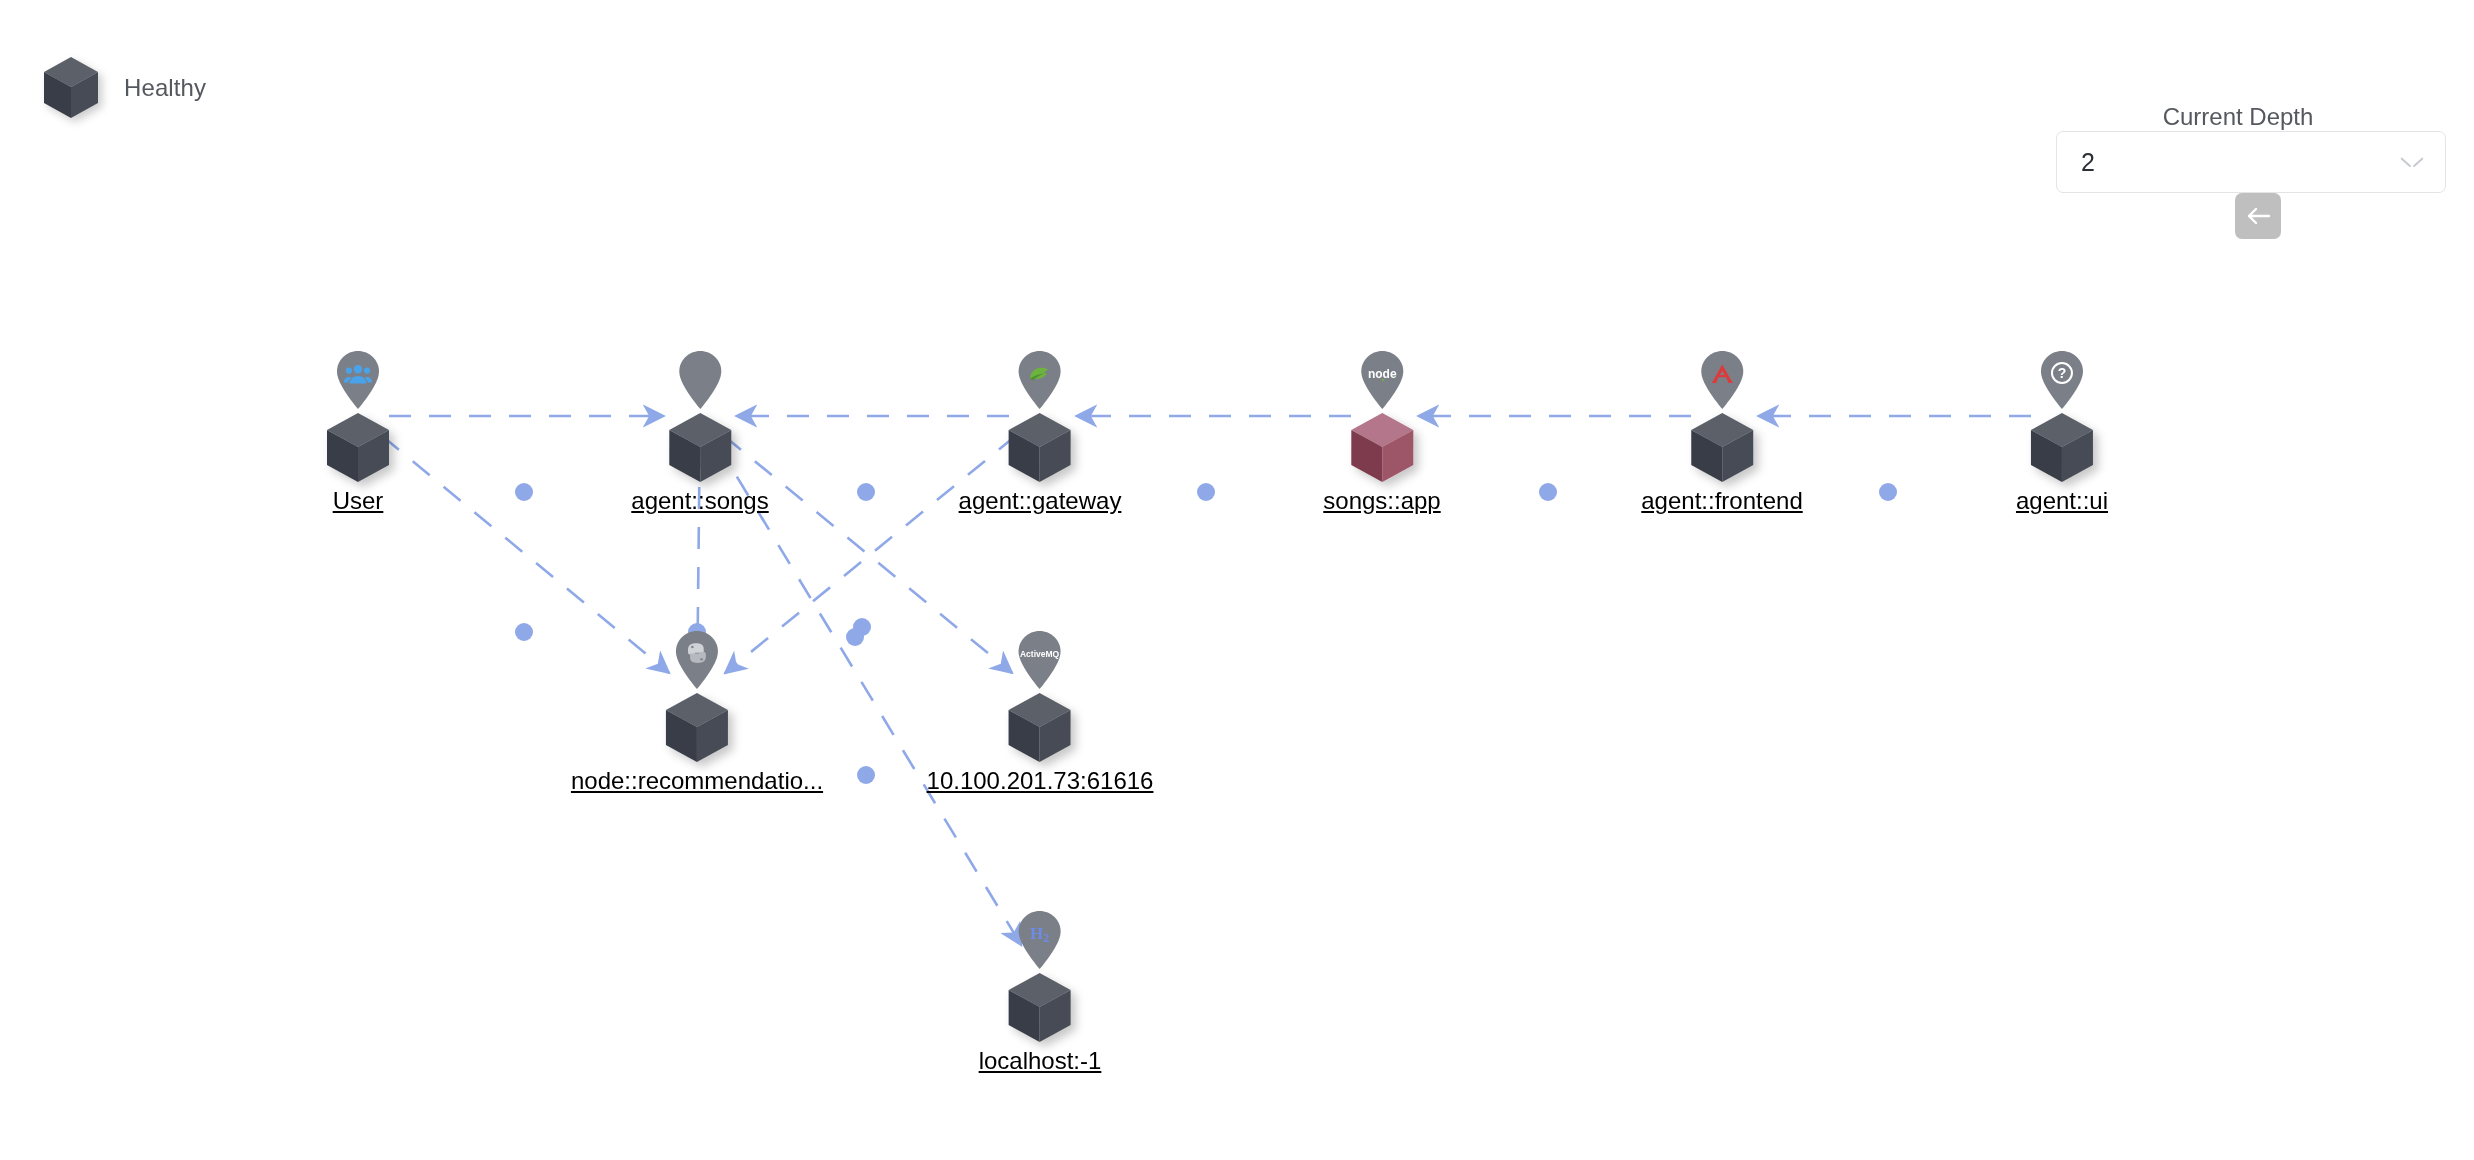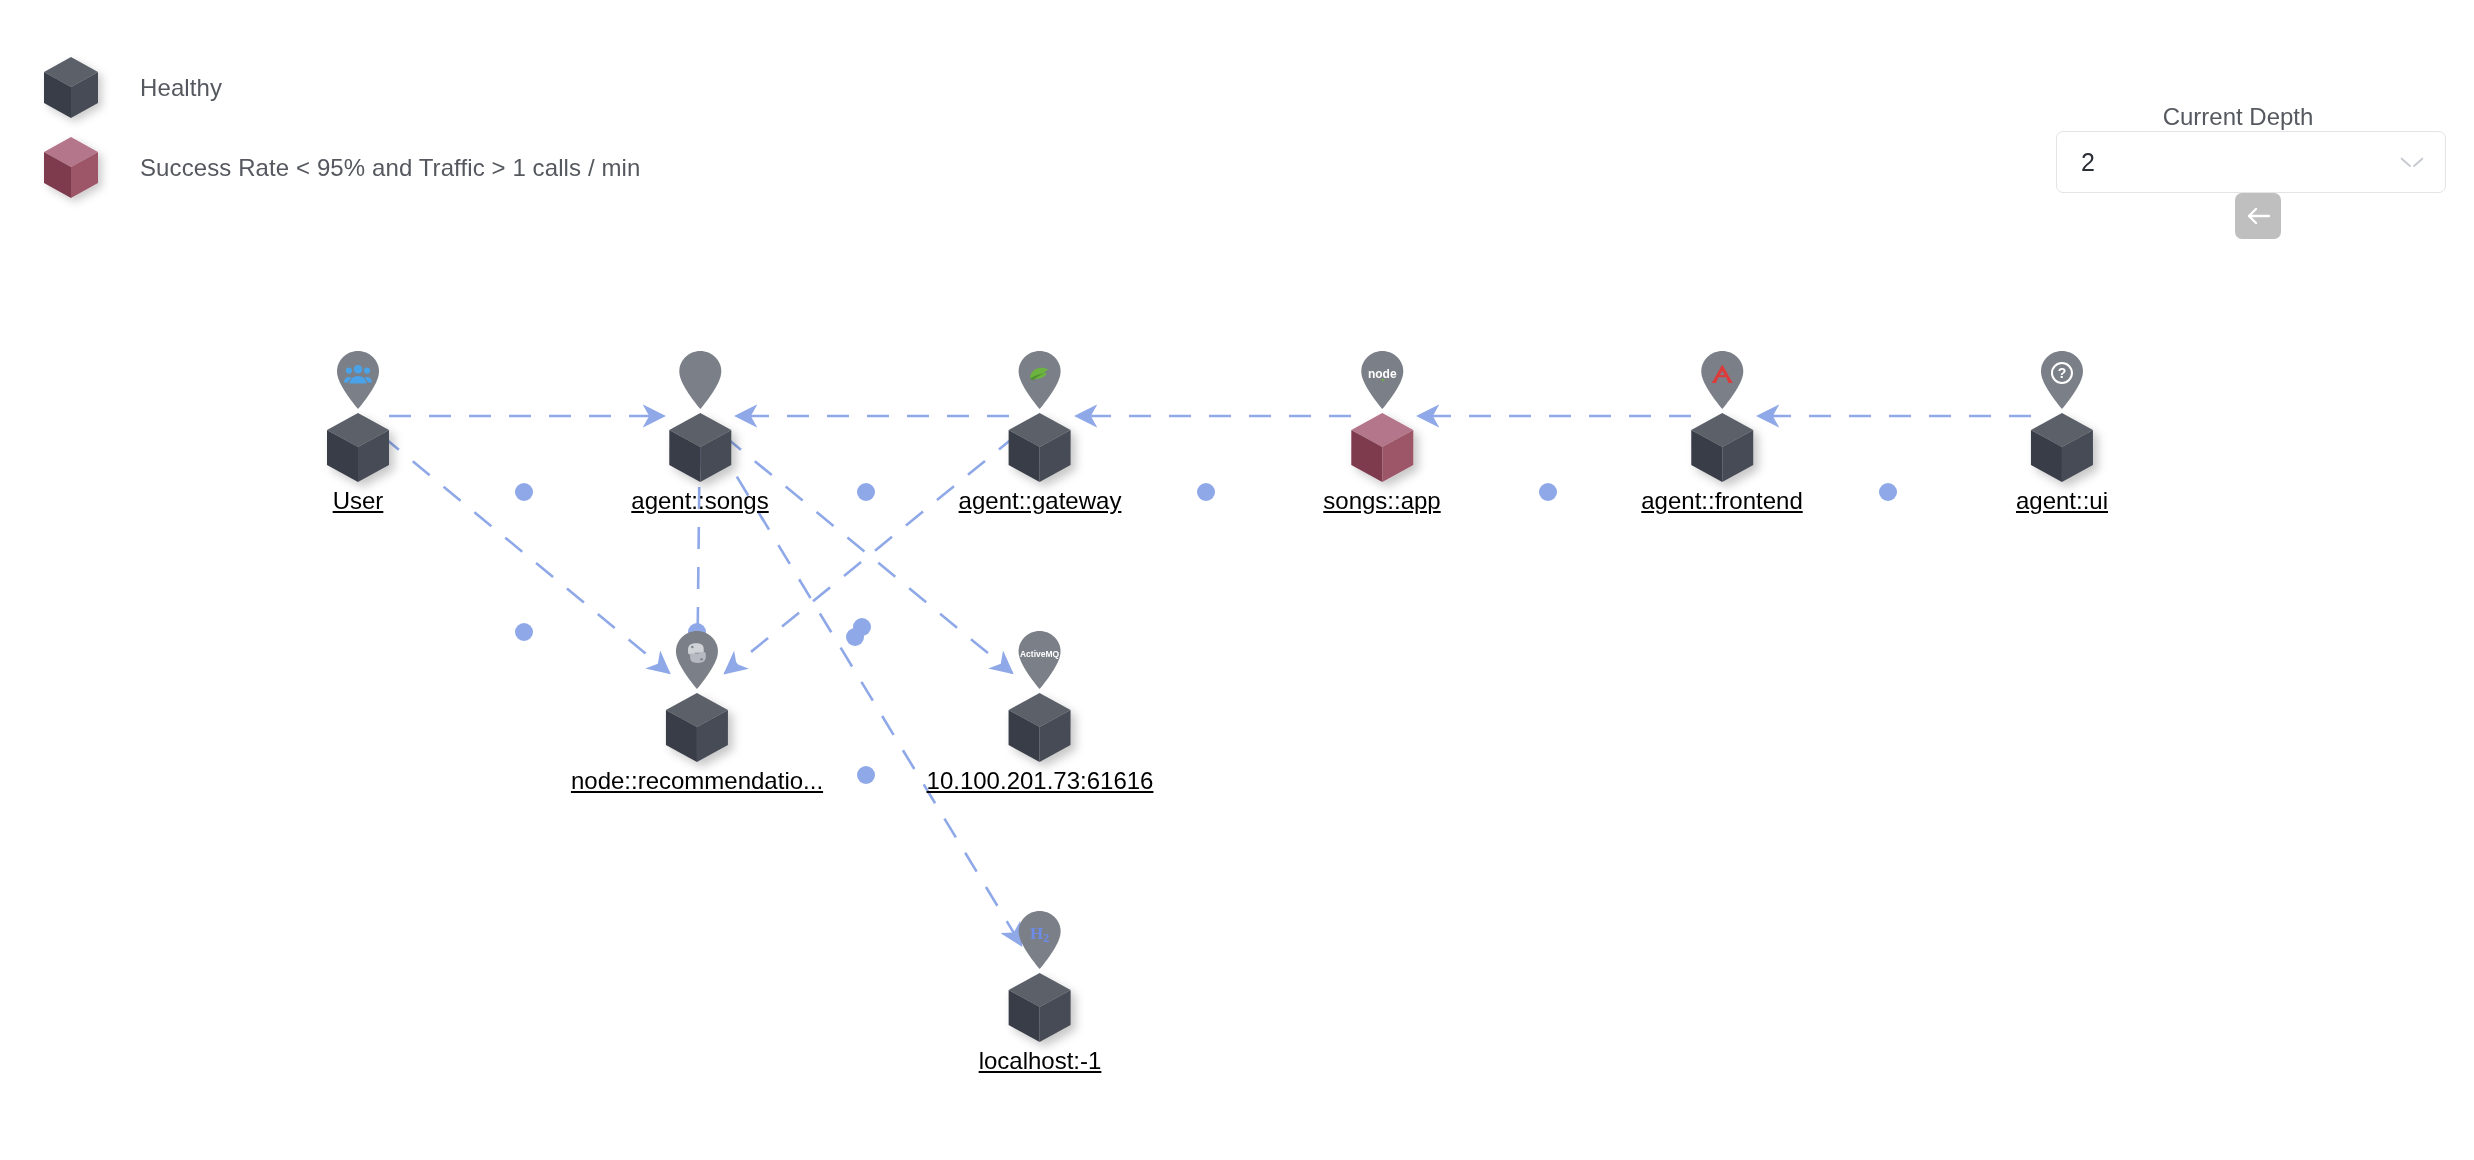--- a/index.html
+++ b/index.html
@@ -21,21 +21,20 @@
   #legend {
     position: absolute;
     left: 40px;
     top: 48px;
     z-index: 40;
   }
   .legend-row {
     display: flex;
     align-items: center;
     height: 80px;
-    gap: 16px;
   }
   .legend-cube-wrap {
     width: 62px;
     height: 68px;
     position: relative;
     flex: 0 0 auto;
   }
   .legend-label {
     margin-left: 22px;
     font-size: 24px;
@@ -174,37 +173,20 @@
         <g filter="url(#lgShadow1)">
           <polygon points="31,3 58,18 31,33 4,18" fill="#5b6069"></polygon>
           <polygon points="4,18 31,33 31,64 4,49" fill="#383d47"></polygon>
           <polygon points="58,18 58,49 31,64 31,33" fill="#474c56"></polygon>
         </g>
       </svg>
     </span>
     <span class="legend-label">Healthy</span>
   </div>
 
-  <div class="legend-row">
-    <span class="legend-cube-wrap">
-      <svg width="62" height="68" viewBox="0 0 62 68" aria-hidden="true">
-        <defs>
-          <filter id="lgShadow2" x="-50%" y="-50%" width="220%" height="220%">
-            <feDropShadow dx="4" dy="4" stdDeviation="4" flood-color="#000" flood-opacity="0.20"></feDropShadow>
-          </filter>
-        </defs>
-        <g filter="url(#lgShadow2)">
-          <polygon points="31,3 58,18 31,33 4,18" fill="#b4768a"></polygon>
-          <polygon points="4,18 31,33 31,64 4,49" fill="#7d3b4e"></polygon>
-          <polygon points="58,18 58,49 31,64 31,33" fill="#9c5668"></polygon>
-        </g>
-      </svg>
-    </span>
-    <span class="legend-label">Success Rate &lt; 95% and Traffic &gt; 1 calls / min</span>
-  </div>
 </div>
 
 <div id="depth-controls">
   <span id="depth-label">Current Depth</span>
   <div id="depth-select">
     <span id="depth-value">2</span>
     <span class="chev"></span>
   </div>
   <button id="back-button">
     <span>

